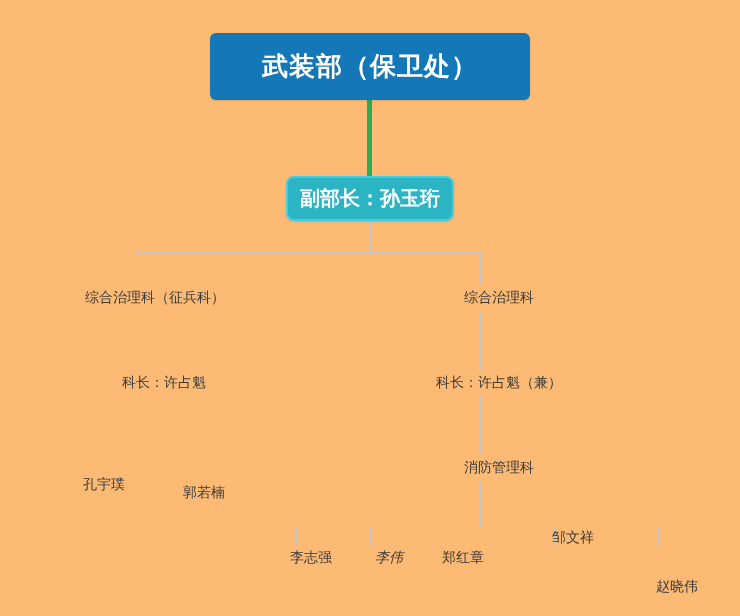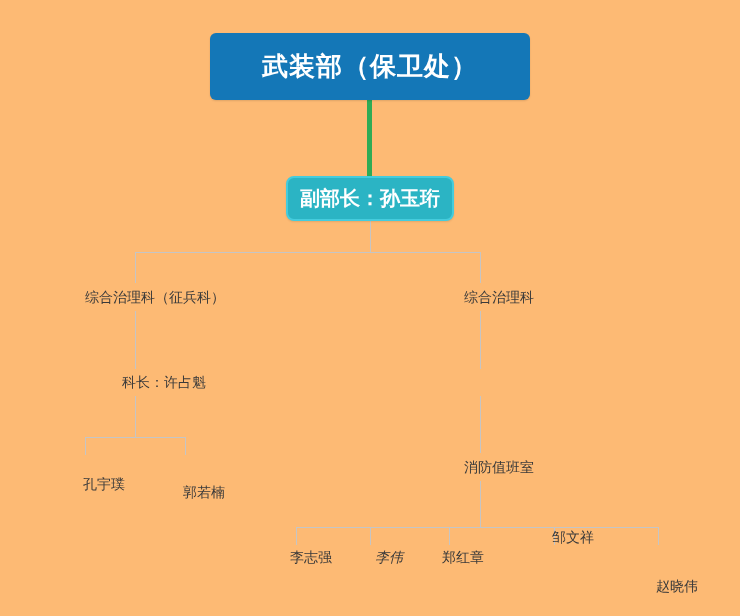--- a/index.html
+++ b/index.html
@@ -101,25 +101,26 @@
   <div class="line" style="left:554px; top:527px; width:1px; height:18px;"></div>
   <div class="line" style="left:658px; top:527px; width:1px; height:18px;"></div>
 
   <div class="node-root">武装部（保卫处）</div>
   <div class="node-deputy">副部长：孙玉珩</div>
 
   <div class="txt" style="left:136px; top:289px;">综合治理科（征兵科）</div>
   <div class="txt" style="left:480px; top:289px;">综合治理科</div>
 
   <div class="txt" style="left:145px; top:374px;">科长：许占魁</div>
+  <div class="txt" style="left:480px; top:374px;">科长：许占魁（兼）</div>
 
   <div class="txt" style="left:85px; top:476px;">孔宇璞</div>
   <div class="txt" style="left:185px; top:484px;">郭若楠</div>
 
-  <div class="txt" style="left:480px; top:459px;">消防值班室</div>
+  <div class="txt" style="left:480px; top:459px;">消防管理科</div>
 
   <div class="txt" style="left:292px; top:549px;">李志强</div>
   <div class="txt" style="left:370px; top:549px;font-style:italic;">李伟</div>
   <div class="txt" style="left:444px; top:549px;">郑红章</div>
   <div class="txt" style="left:554px; top:529px;">邹文祥</div>
   <div class="txt" style="left:658px; top:578px;">赵晓伟</div>
 
 </div>
 
 </body></html>

